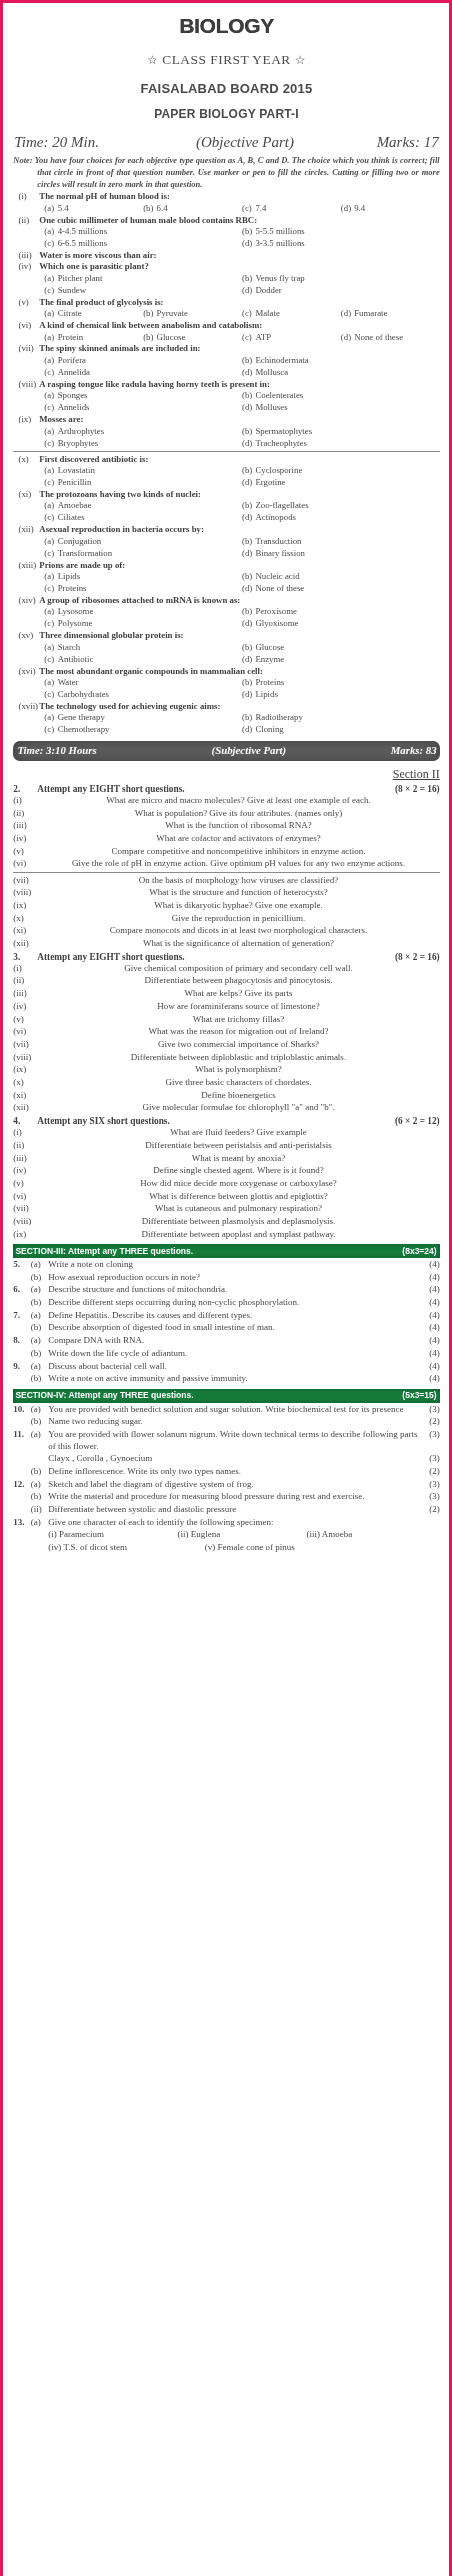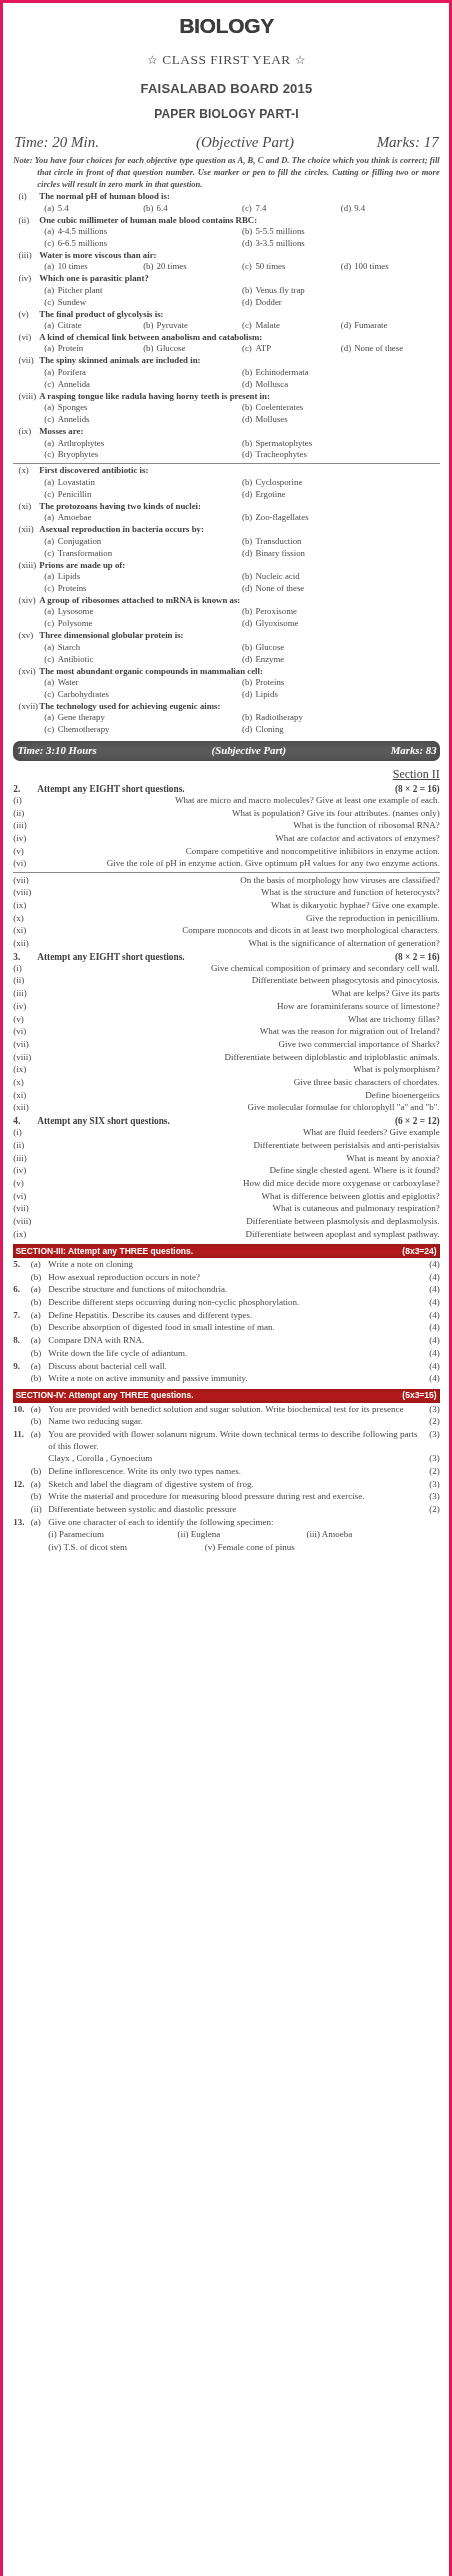--- a/index.html
+++ b/index.html
@@ -176,25 +176,25 @@
   .sq {
     display: flex;
     align-items: baseline;
     font-family: "Liberation Serif", serif;
     font-size: 9px;
     color: #474747;
     line-height: 1.3;
     margin-top: 1px;
   }
   .sq .num { width: 24px; flex: 0 0 24px; }
-  .sq .txt { flex: 1; text-align: right; }
+  .sq .txt { flex: 1; text-align: center; }
 
   
   .secbar {
-    background: #b91c1c;
+    background: #15803d;
     color: #ffffff;
     display: flex;
     justify-content: space-between;
     align-items: center;
     font-family: "Liberation Sans", sans-serif;
     font-weight: bold;
     font-size: 8.5px;
     padding: 1.5px 3.1px 2.1px 2.1px;
     margin: 4.1px 0 1px 0;
     box-shadow: inset 0 0 8.2px rgba(0,0,0,0.3);
@@ -266,26 +266,20 @@
           <div><span class="lab">(b)</span><span>5-5.5 millions</span></div>
         </div>
         <div class="opts two">
           <div><span class="lab">(c)</span><span>6-6.5 millions</span></div>
           <div><span class="lab">(d)</span><span>3-3.5 millions</span></div>
         </div>
         <div class="q">
           <span class="num">(iii)</span>
           <span class="stem">Water is more viscous than air:</span>
         </div>
-        <div class="opts four">
-          <div><span class="lab">(a)</span><span>10 times</span></div>
-          <div><span class="lab">(b)</span><span>20 times</span></div>
-          <div><span class="lab">(c)</span><span>50 times</span></div>
-          <div><span class="lab">(d)</span><span>100 times</span></div>
-        </div>
         <div class="q">
           <span class="num">(iv)</span>
           <span class="stem">Which one is parasitic plant?</span>
         </div>
         <div class="opts two">
           <div><span class="lab">(a)</span><span>Pitcher plant</span></div>
           <div><span class="lab">(b)</span><span>Venus fly trap</span></div>
         </div>
         <div class="opts two">
           <div><span class="lab">(c)</span><span>Sundew</span></div>
@@ -361,20 +355,24 @@
           <div><span class="lab">(d)</span><span>Ergotine</span></div>
         </div>
         <div class="q">
           <span class="num">(xi)</span>
           <span class="stem">The protozoans having two kinds of nuclei:</span>
         </div>
         <div class="opts two">
           <div><span class="lab">(a)</span><span>Amoebae</span></div>
           <div><span class="lab">(b)</span><span>Zoo-flagellates</span></div>
         </div>
+        <div class="opts two">
+          <div><span class="lab">(c)</span><span>Ciliates</span></div>
+          <div><span class="lab">(d)</span><span>Actinopods</span></div>
+        </div>
         <div class="q">
           <span class="num">(xii)</span>
           <span class="stem">Asexual reproduction in bacteria occurs by:</span>
         </div>
         <div class="opts two">
           <div><span class="lab">(a)</span><span>Conjugation</span></div>
           <div><span class="lab">(b)</span><span>Transduction</span></div>
         </div>
         <div class="opts two">
           <div><span class="lab">(c)</span><span>Transformation</span></div>

